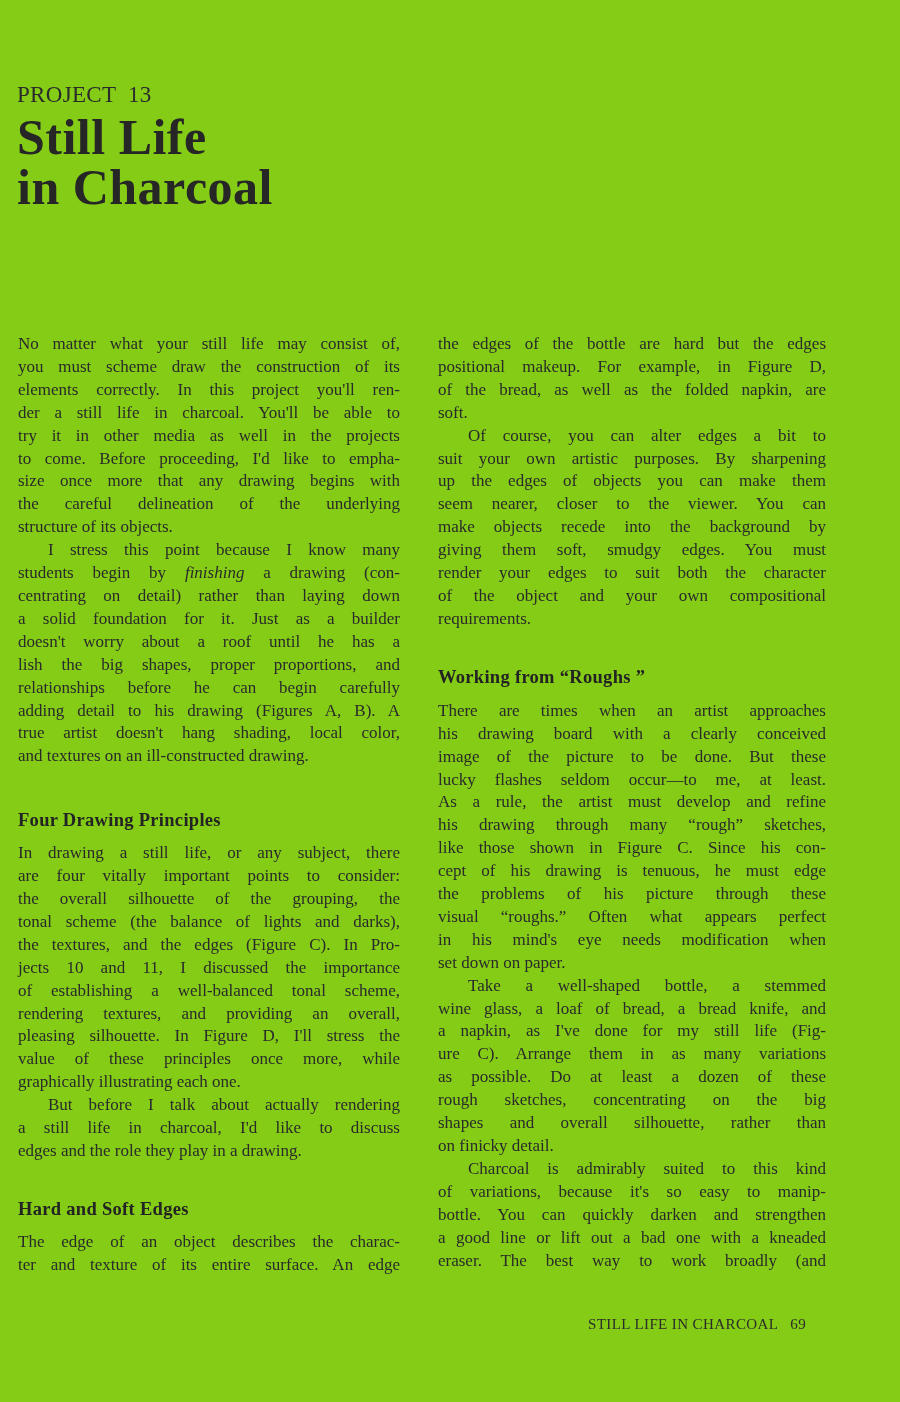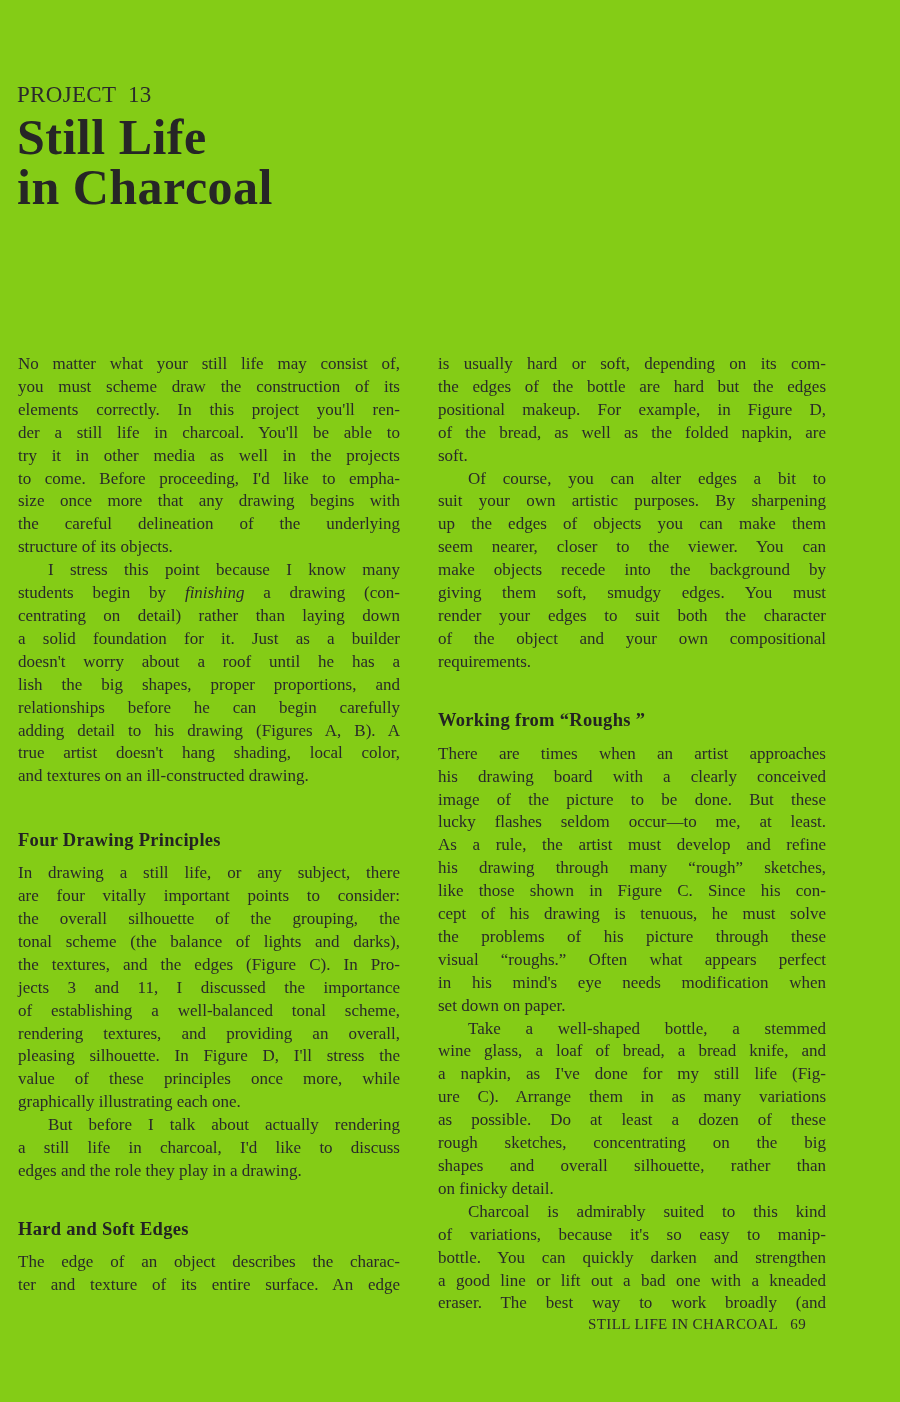--- a/index.html
+++ b/index.html
@@ -42,21 +42,20 @@
     color: #262626;
     letter-spacing: 0.5px;
   }
   .column {
     position: absolute;
     top: 333px;
     width: 382px;
     font-size: 17px;
     line-height: 22.9px;
     text-align: justify;
-    margin-top: 20px;
   }
   .col-left { left: 18px; }
   .col-right { left: 438px; width: 388px; }
   .para {
     margin: 0;
     text-align: justify;
     text-align-last: left;
   }
   .para .ln {
     display: block;
@@ -128,21 +127,21 @@
     </p>
 
     <h2 class="section-head" style="margin-top:41px; margin-bottom:11px;">Four Drawing Principles</h2>
 
     <p class="para">
       <span class="ln">In drawing a still life, or any subject, there</span>
       <span class="ln">are four vitally important points to consider:</span>
       <span class="ln">the overall silhouette of the grouping, the</span>
       <span class="ln">tonal scheme (the balance of lights and darks),</span>
       <span class="ln">the textures, and the edges (Figure C). In Pro-</span>
-      <span class="ln">jects 3 and 11, I discussed the importance</span>
+      <span class="ln">jects 10 and 11, I discussed the importance</span>
       <span class="ln">of establishing a well-balanced tonal scheme,</span>
       <span class="ln">rendering textures, and providing an overall,</span>
       <span class="ln">pleasing silhouette. In Figure D, I'll stress the</span>
       <span class="ln">value of these principles once more, while</span>
       <span class="ln last">graphically illustrating each one.</span>
     </p>
 
     <p class="para">
       <span class="ln first-indent">But before I talk about actually rendering</span>
       <span class="ln">a still life in charcoal, I'd like to discuss</span>
@@ -153,21 +152,20 @@
 
     <p class="para">
       <span class="ln">The edge of an object describes the charac-</span>
       <span class="ln">ter and texture of its entire surface. An edge</span>
     </p>
   </div>
 
   <div class="column col-right">
 
     <p class="para">
-      <span class="ln">is usually hard or soft, depending on its com-</span>
       <span class="ln">the edges of the bottle are hard but the edges</span>
       <span class="ln">positional makeup. For example, in Figure D,</span>
       <span class="ln">of the bread, as well as the folded napkin, are</span>
       <span class="ln last">soft.</span>
     </p>
 
     <p class="para">
       <span class="ln first-indent">Of course, you can alter edges a bit to</span>
       <span class="ln">suit your own artistic purposes. By sharpening</span>
       <span class="ln">up the edges of objects you can make them</span>
@@ -182,21 +180,21 @@
     <h2 class="section-head" style="margin-top:35px; margin-bottom:12px;">Working from “Roughs ”</h2>
 
     <p class="para">
       <span class="ln">There are times when an artist approaches</span>
       <span class="ln">his drawing board with a clearly conceived</span>
       <span class="ln">image of the picture to be done. But these</span>
       <span class="ln">lucky flashes seldom occur—to me, at least.</span>
       <span class="ln">As a rule, the artist must develop and refine</span>
       <span class="ln">his drawing through many “rough” sketches,</span>
       <span class="ln">like those shown in Figure C. Since his con-</span>
-      <span class="ln">cept of his drawing is tenuous, he must solve</span>
+      <span class="ln">cept of his drawing is tenuous, he must edge</span>
       <span class="ln">the problems of his picture through these</span>
       <span class="ln">visual “roughs.” Often what appears perfect</span>
       <span class="ln">in his mind's eye needs modification when</span>
       <span class="ln last">set down on paper.</span>
     </p>
 
     <p class="para">
       <span class="ln first-indent">Take a well-shaped bottle, a stemmed</span>
       <span class="ln">wine glass, a loaf of bread, a bread knife, and</span>
       <span class="ln">a napkin, as I've done for my still life (Fig-</span>

